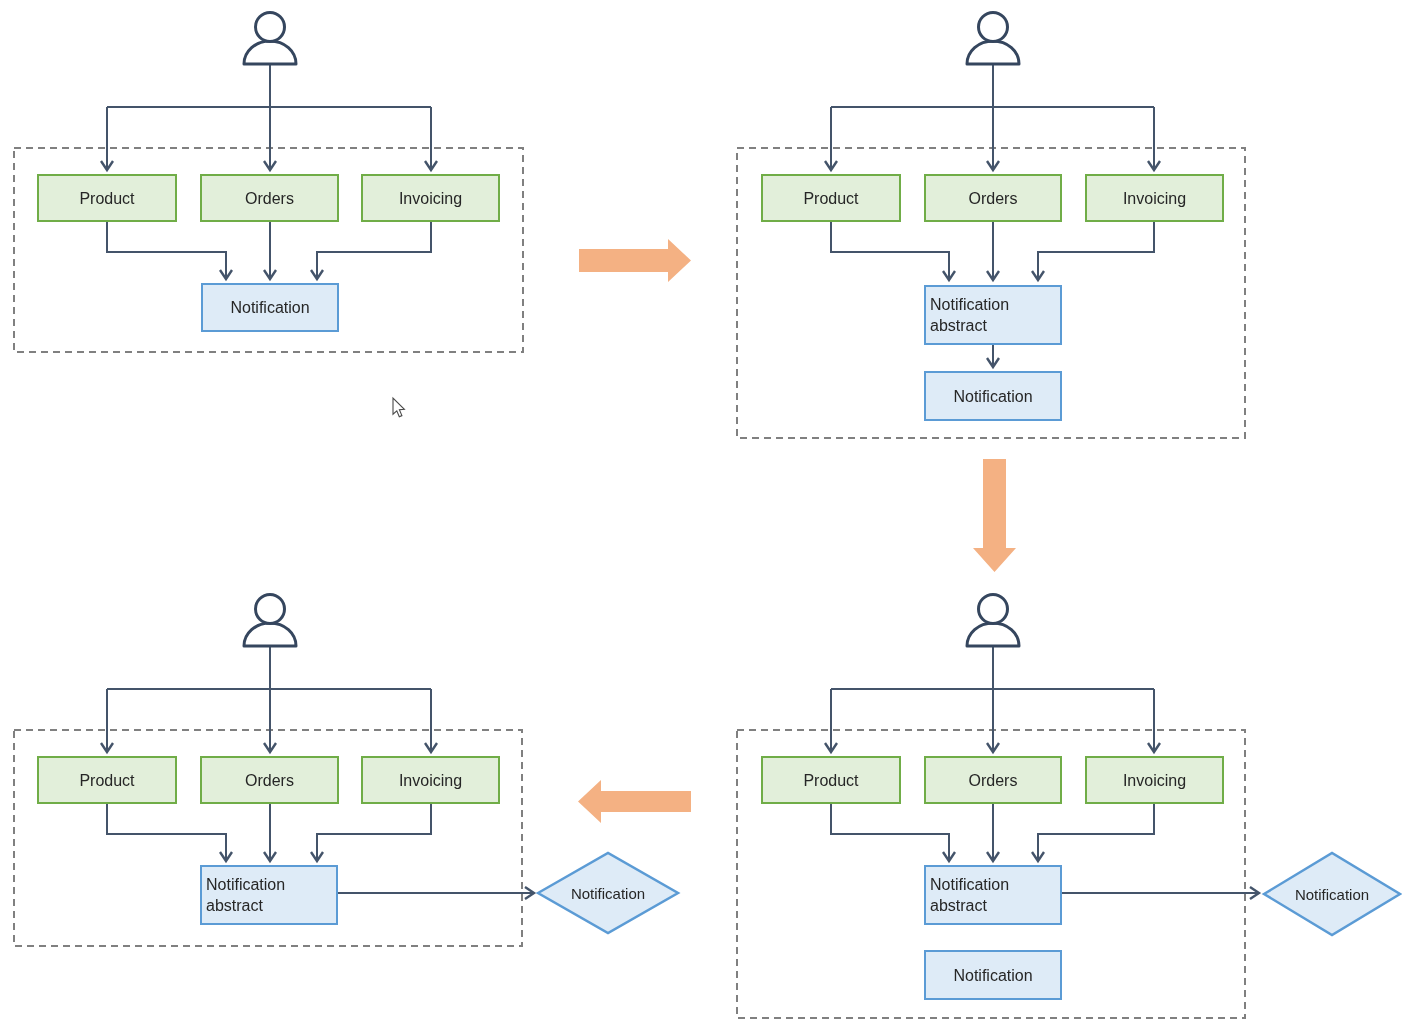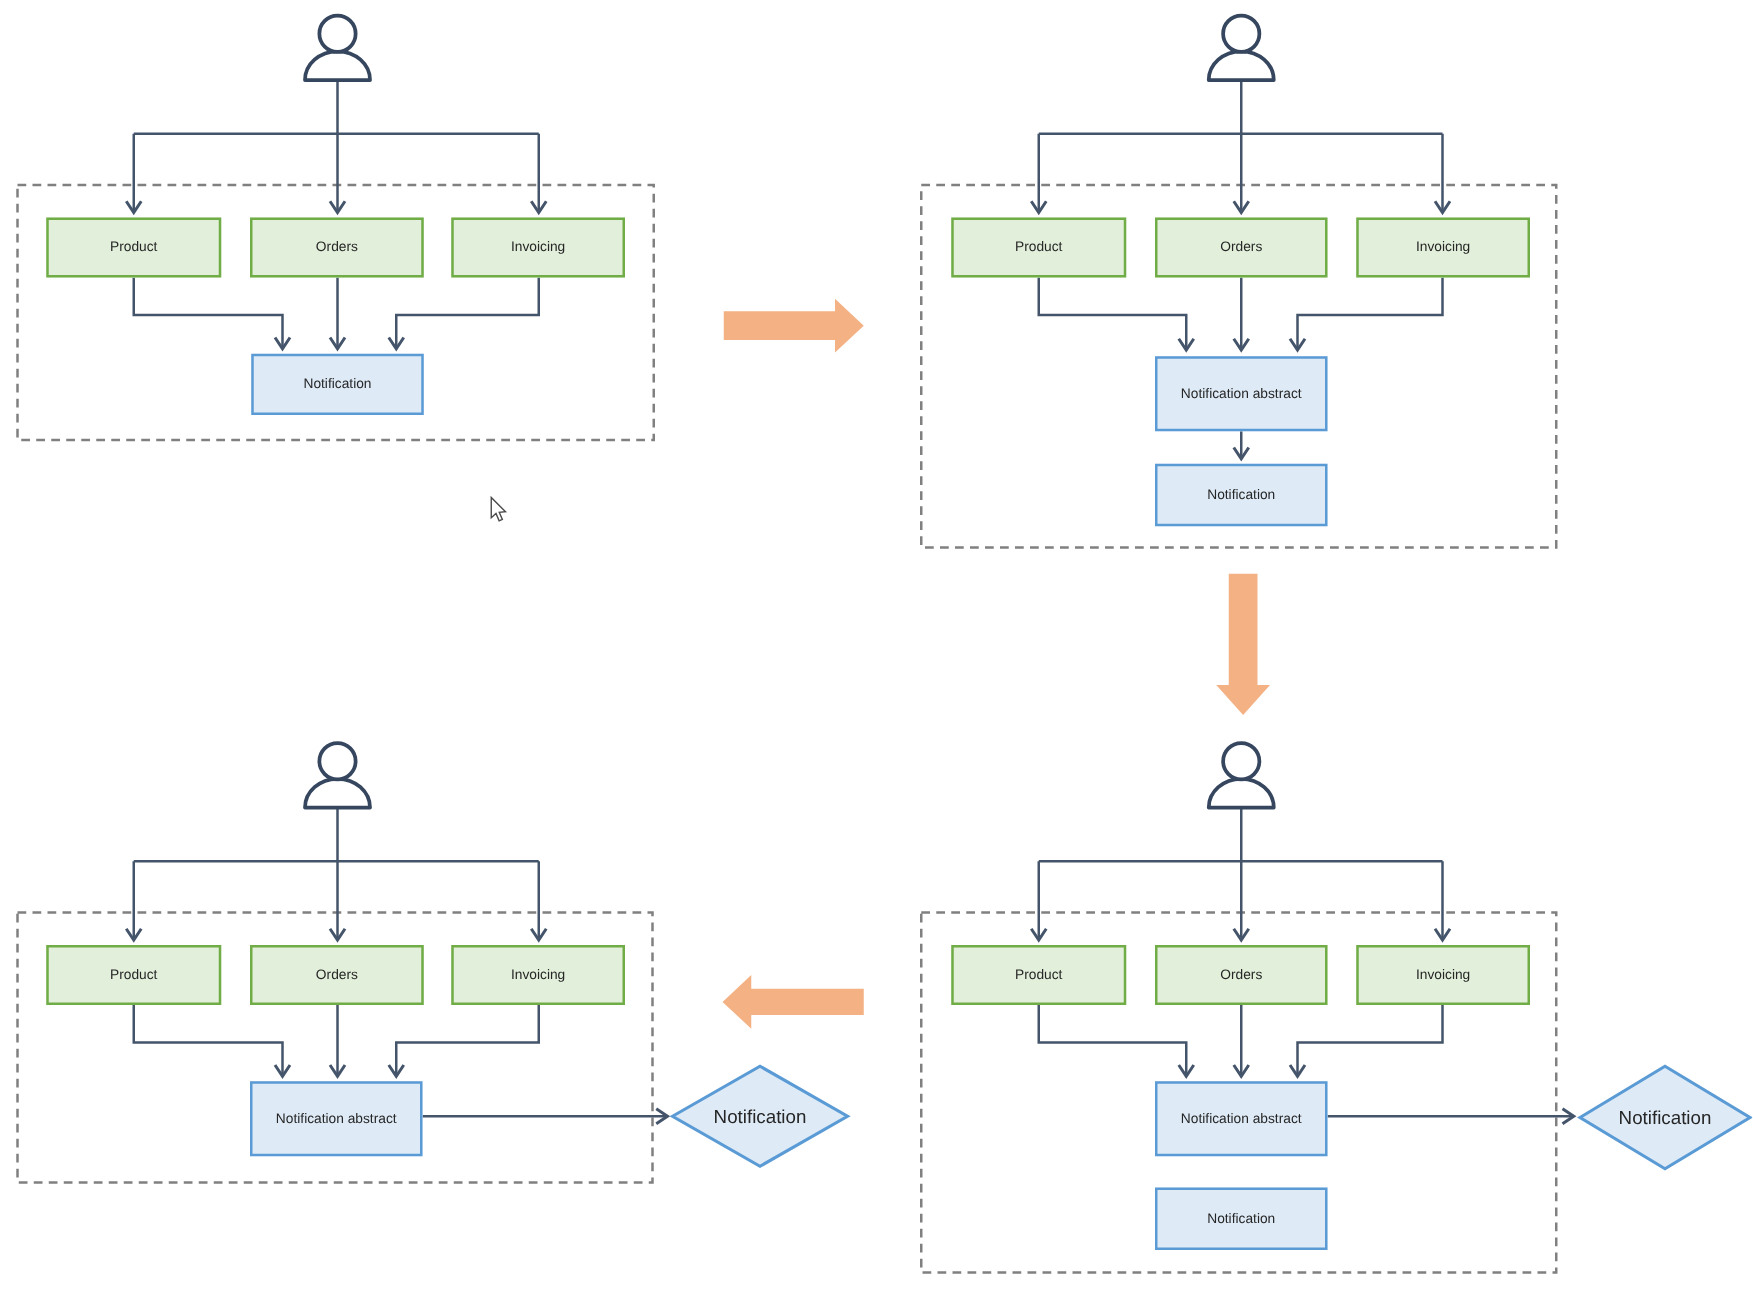--- a/index.html
+++ b/index.html
@@ -16,21 +16,21 @@
     position: absolute;
     left: 0; top: 0;
     z-index: 0;
   }
   .box {
     position: absolute;
     box-sizing: border-box;
     display: flex;
     align-items: center;
     justify-content: center;
-    font-size: 11px;
+    font-size: 16px;
     line-height: 21px;
     z-index: 2;
     padding: 1px 4px;
   }
   .green {
     background: #E2EFDA;
     border: 2px solid #70AD47;
   }
   .blue {
     background: #DEEBF7;

